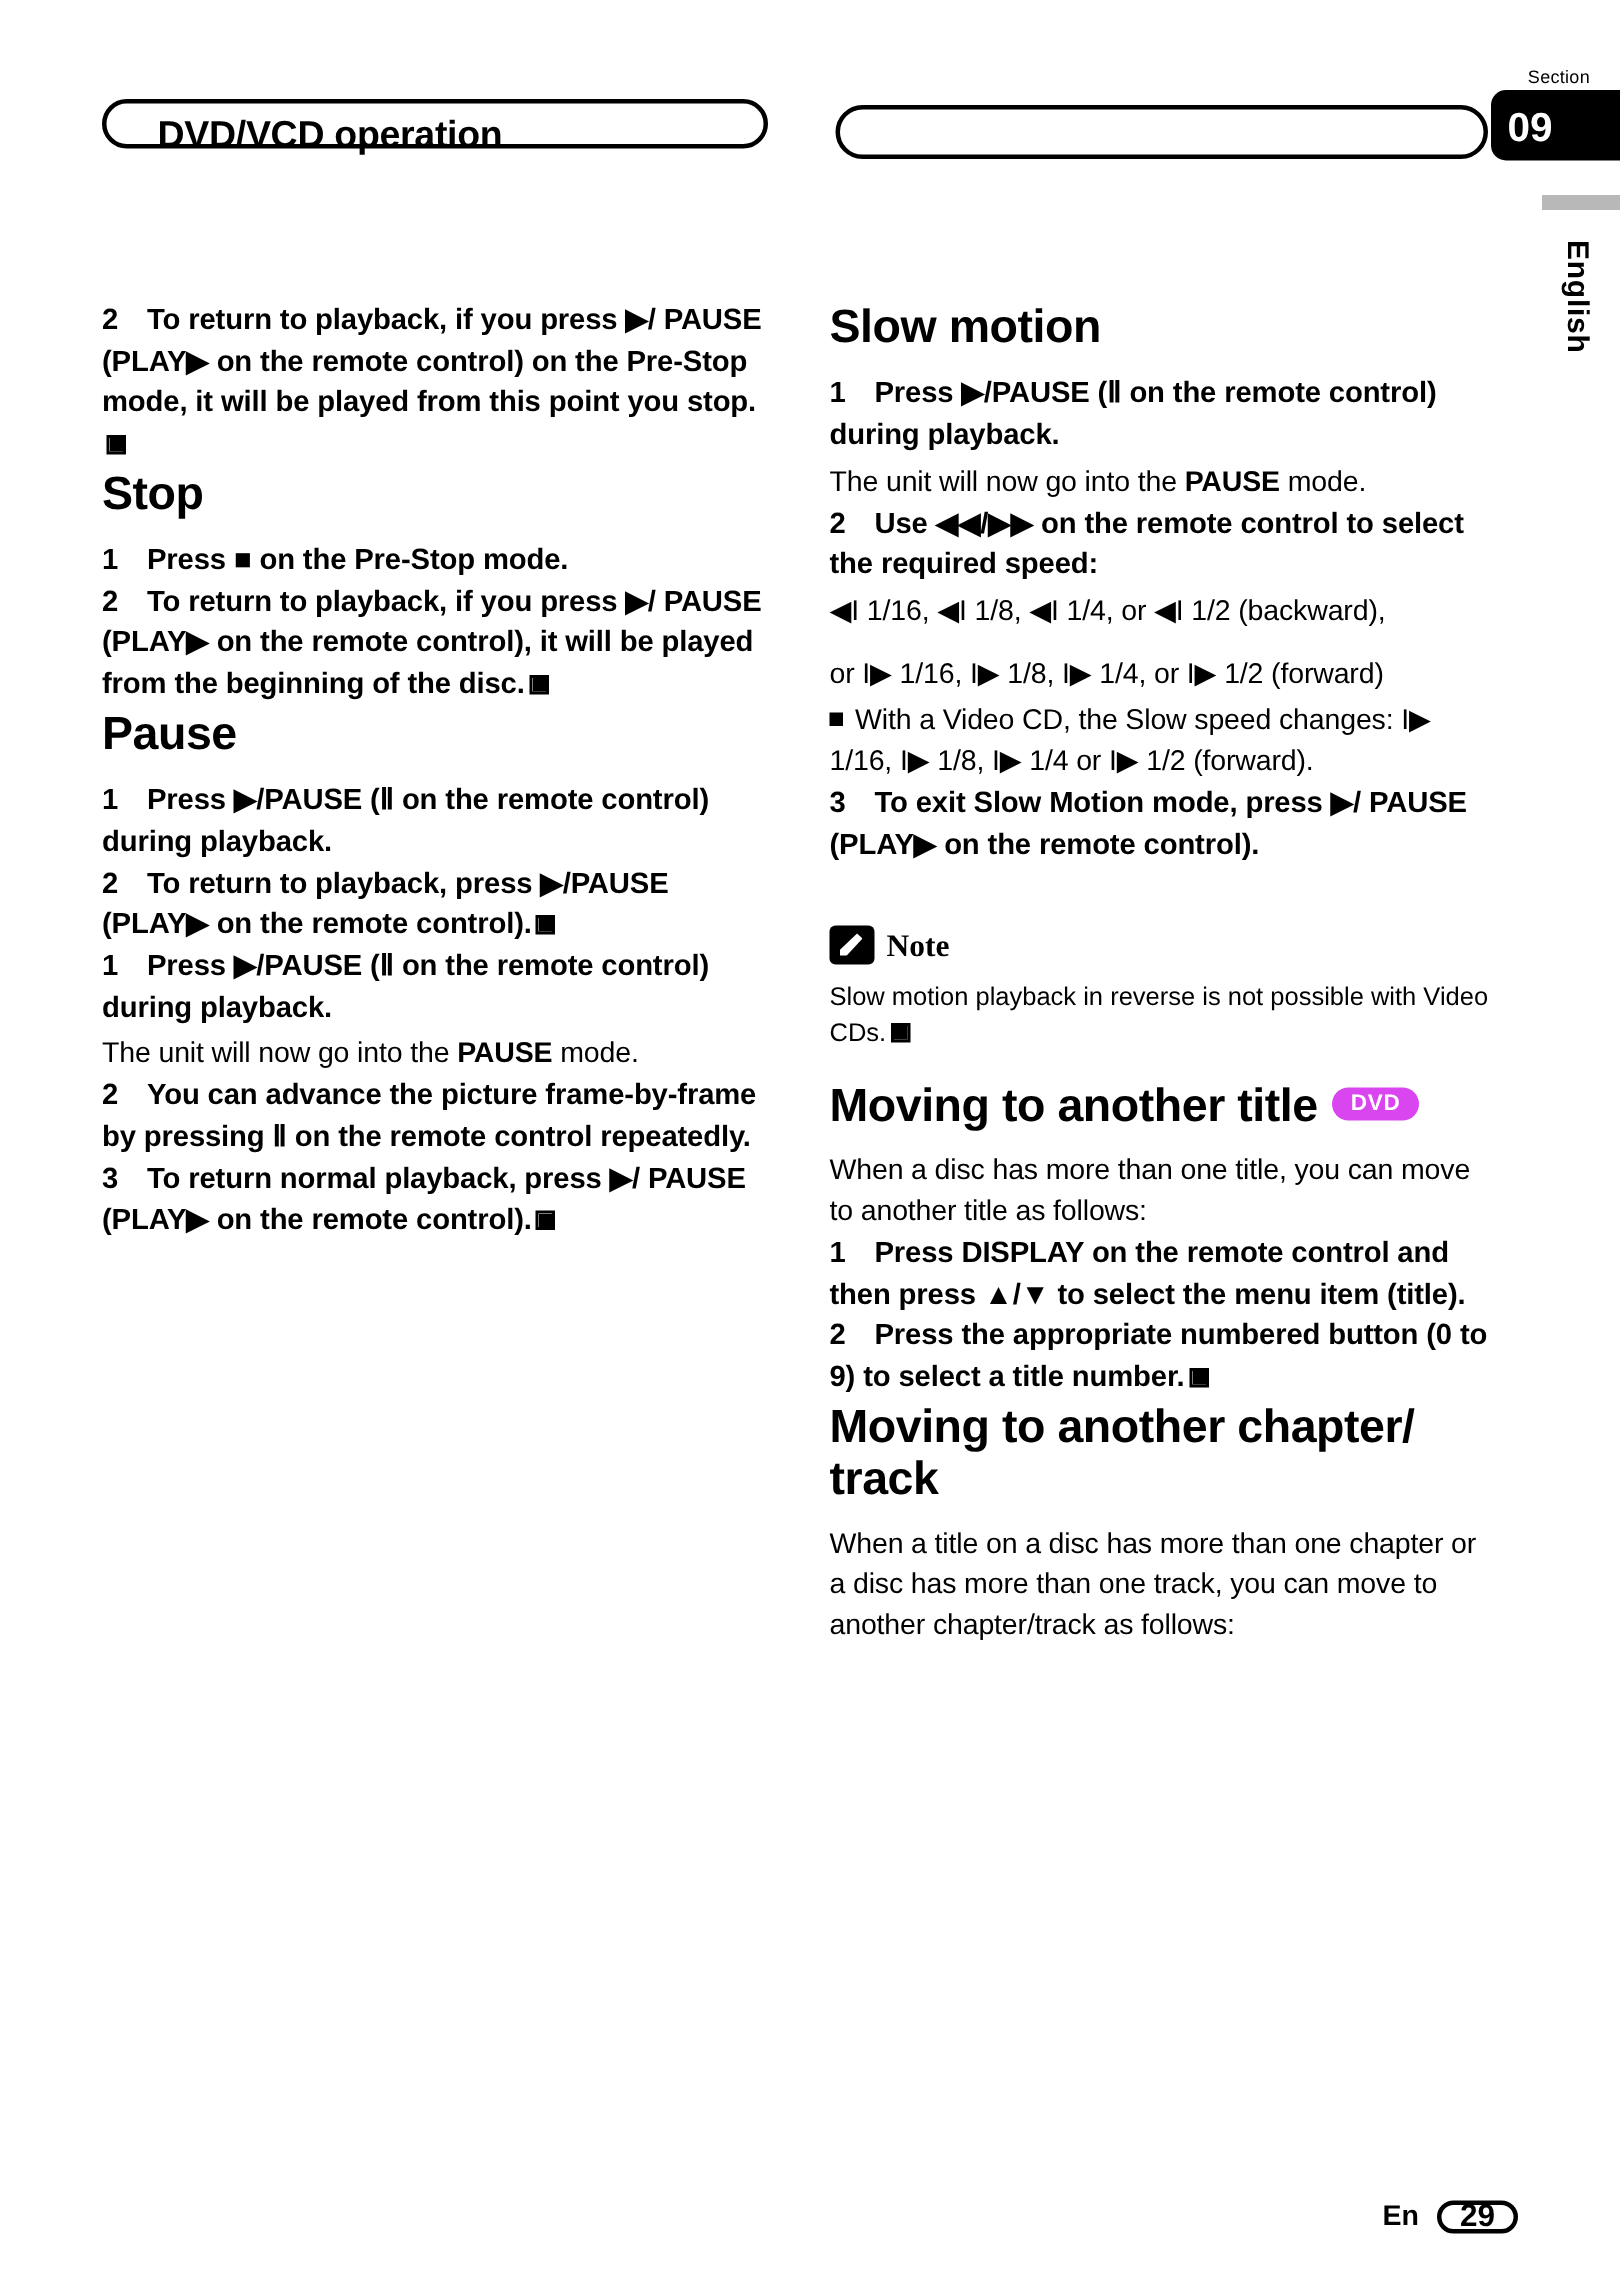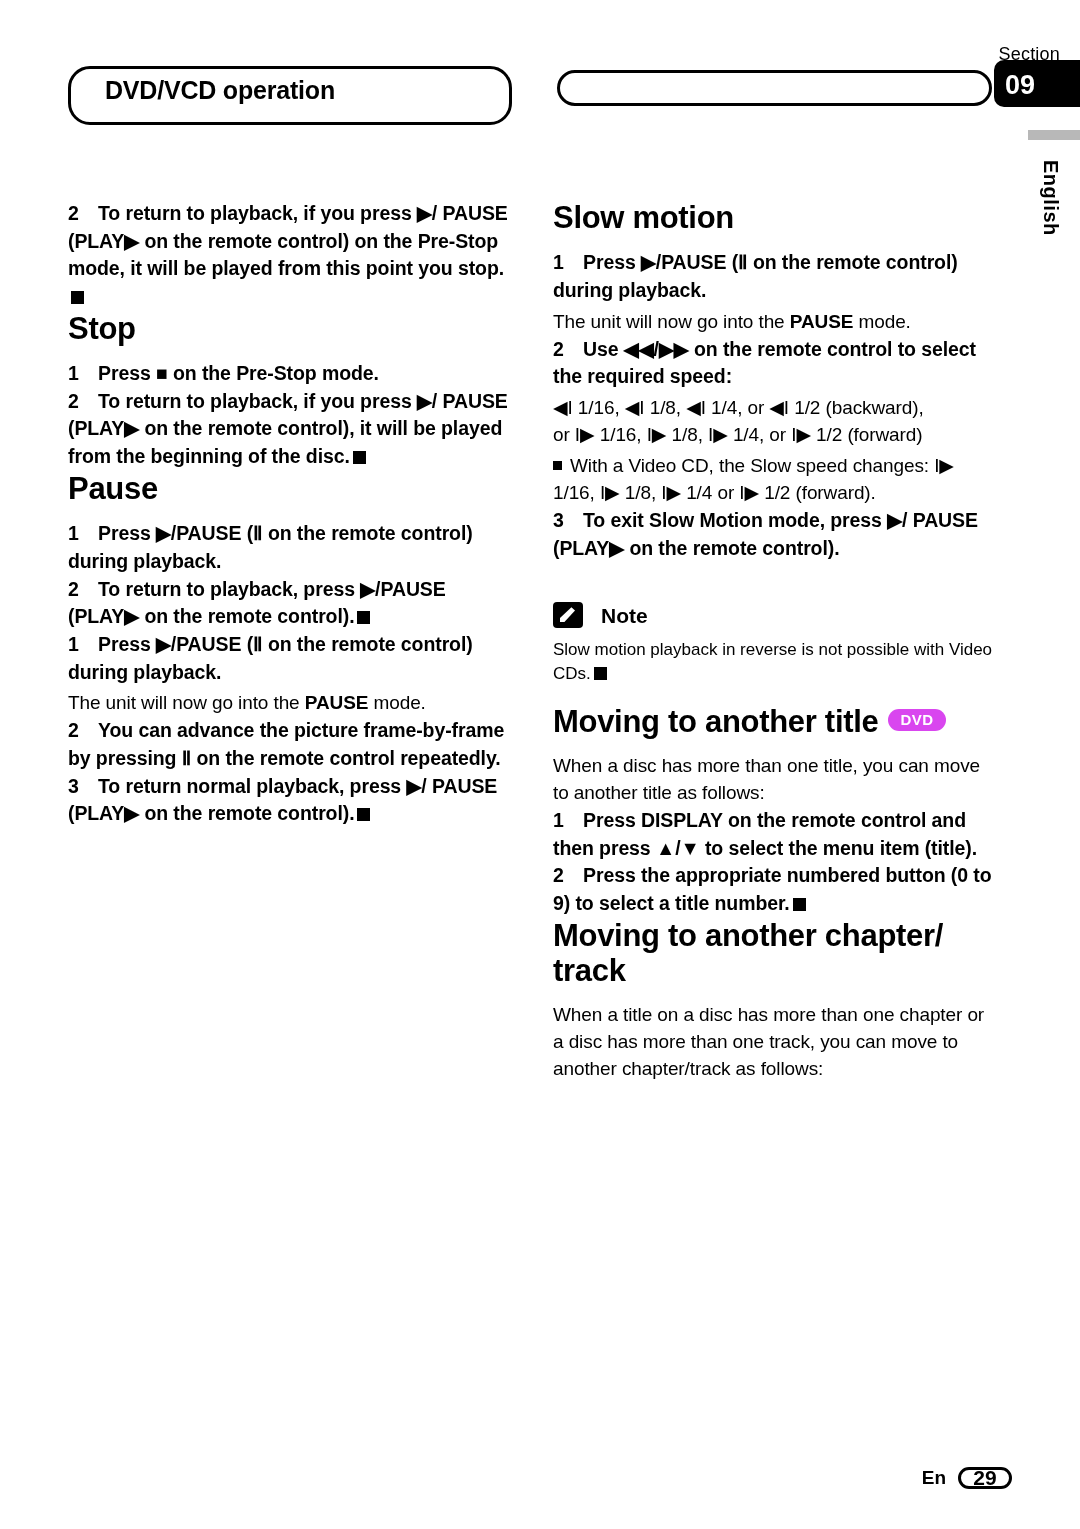--- a/index.html
+++ b/index.html
@@ -15,21 +15,21 @@
     color: #000000;
     overflow: hidden;
   }
 
   
   .hdr-left {
     position: absolute;
     left: 68px;
     top: 66px;
     width: 444px;
-    height: 59px;
+    height: 33px;
     border: 3px solid #000;
     border-radius: 22px;
     box-sizing: border-box;
   }
   .hdr-left span {
     position: absolute;
     left: 34px;
     top: 7px;
     font-size: 25px;
     font-weight: bold;
@@ -42,21 +42,21 @@
     width: 435px;
     height: 36px;
     border: 3px solid #000;
     border-radius: 18px;
     box-sizing: border-box;
   }
   .section-label {
     position: absolute;
     right: 20px;
     top: 44px;
-    font-size: 18px;
+    font-size: 12px;
     color: #000;
     letter-spacing: 0.2px;
   }
   .section-tab {
     position: absolute;
     right: 0;
     top: 60px;
     width: 86px;
     height: 47px;
     background: #000;
@@ -143,21 +143,22 @@
     position: absolute;
     left: 1.5px; top: 1.5px; right: 1.5px; bottom: 1.5px;
     background: #000;
   }
 
   
   .note-wrap { margin-top: 40px; }
   .note-head {
     display: flex;
     align-items: flex-end;
-    gap: 18px;
+    gap: 8px;
+    font-family: Liberation Serif, serif;
   }
   .note-icon {
     width: 30px;
     height: 26px;
     background: #000;
     border-radius: 4px;
     position: relative;
   }
   .note-icon::after {
     content: "";
@@ -268,21 +269,21 @@
 <div class="col col-right">
 
   <h2 class="heading">Slow motion</h2>
 
   <p class="step"><span class="num">1</span><span>Press ▶/PAUSE (Ⅱ on the remote control) during playback.</span></p>
   <p class="body">The unit will now go into the <b>PAUSE</b> mode.</p>
 
   <p class="step sp-top-26"><span class="num">2</span><span>Use ◀◀/▶▶ on the remote control to select the required speed:</span></p>
 
   <p class="body">◀I 1/16, ◀I 1/8, ◀I 1/4, or ◀I 1/2 (backward),</p>
-  <p class="body" style="margin-top:0">or I▶ 1/16, I▶ 1/8, I▶ 1/4, or I▶ 1/2 (forward)</p>
+  <p class="body" style="margin-top:15px">or I▶ 1/16, I▶ 1/8, I▶ 1/4, or I▶ 1/2 (forward)</p>
   <p class="body"><span class="bullet-sq"></span><span>With a Video CD, the Slow speed changes: I▶ 1/16, I▶ 1/8, I▶ 1/4 or I▶ 1/2 (forward).</span></p>
 
   <p class="step sp-top-26"><span class="num">3</span><span>To exit Slow Motion mode, press ▶/ PAUSE (PLAY▶ on the remote control).</span></p>
 
   <div class="note-wrap">
     <div class="note-head">
       <div class="note-icon"></div>
       <div class="note-label">Note</div>
     </div>
     <p class="note-body"><span>Slow motion playback in reverse is not possible with Video CDs.</span><span class="sq"></span></p>

